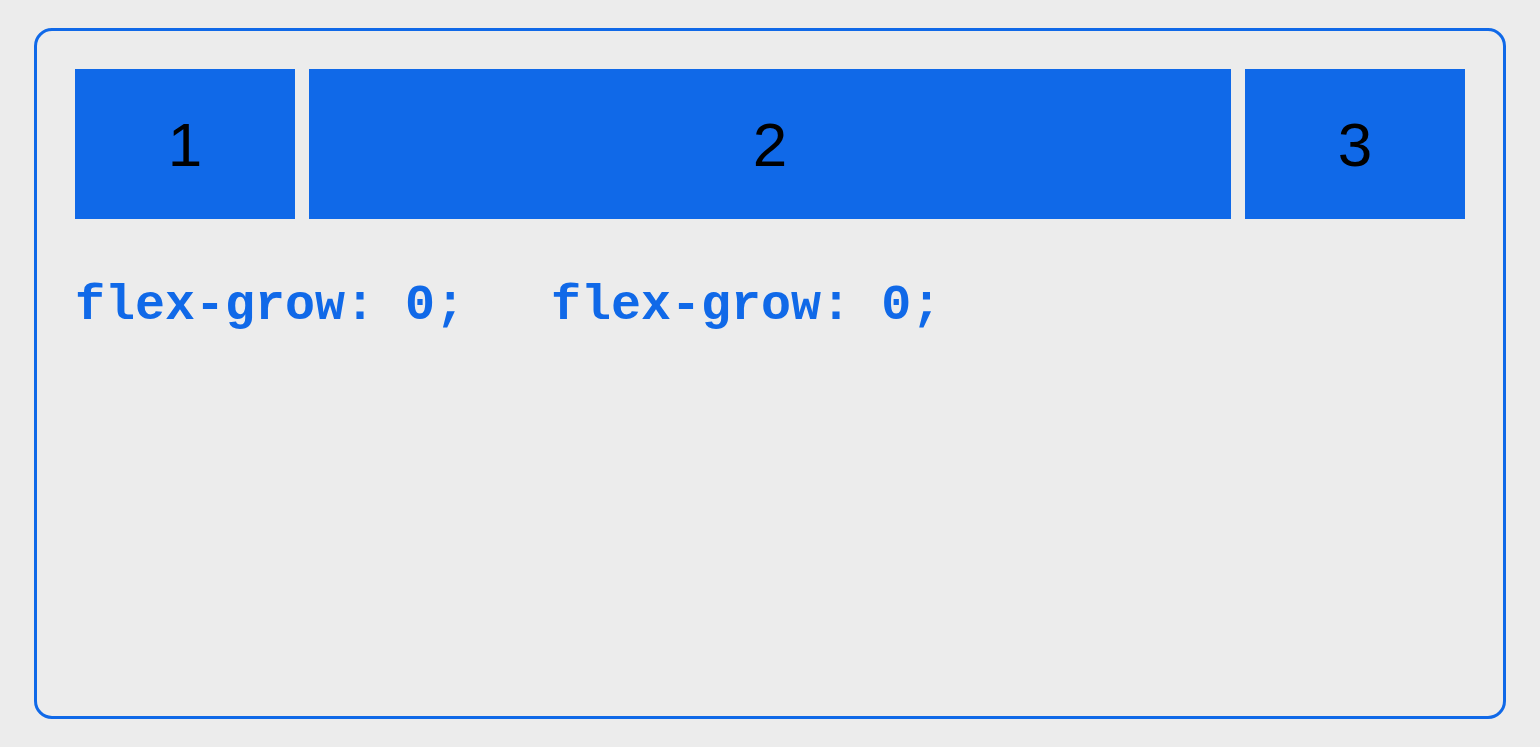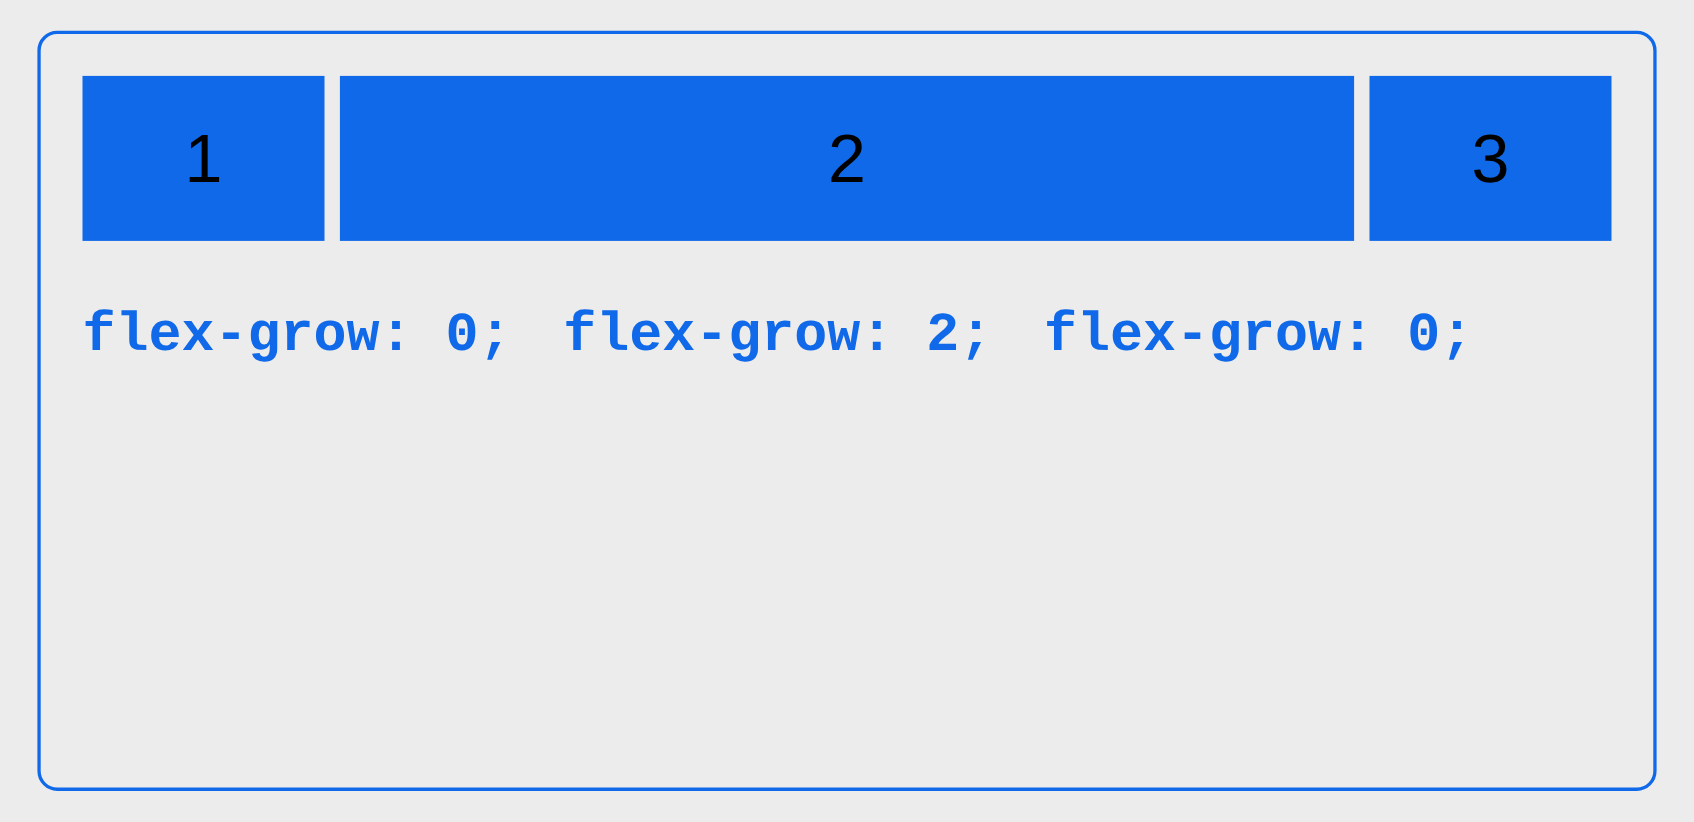--- a/index.html
+++ b/index.html
@@ -53,21 +53,21 @@
     
     .item-3 {
       flex-grow: 0;
       flex-shrink: 0;
       width: 220px;
     }
     
     .code-row {
       margin-top: 58px;
       display: flex;
-      gap: 47px;
+      gap: 86px;
       font-family: "Courier New", Courier, monospace;
       font-size: 50px;
       font-weight: bold;
       color: #1069e8;
       white-space: nowrap;
     }
   </style>
 </head>
 <body>
 
@@ -79,16 +79,15 @@
     <div class="flex-item item-2">
       <span>2</span>
     </div>
     <div class="flex-item item-3">
       <span>3</span>
     </div>
   </div>
 
   <div class="code-row">
     <span>flex-grow: 0;</span>
-    <span>flex-grow: 2;</span>
     <span>flex-grow: 0;</span>
   </div>
 </div>
 
 </body></html>

